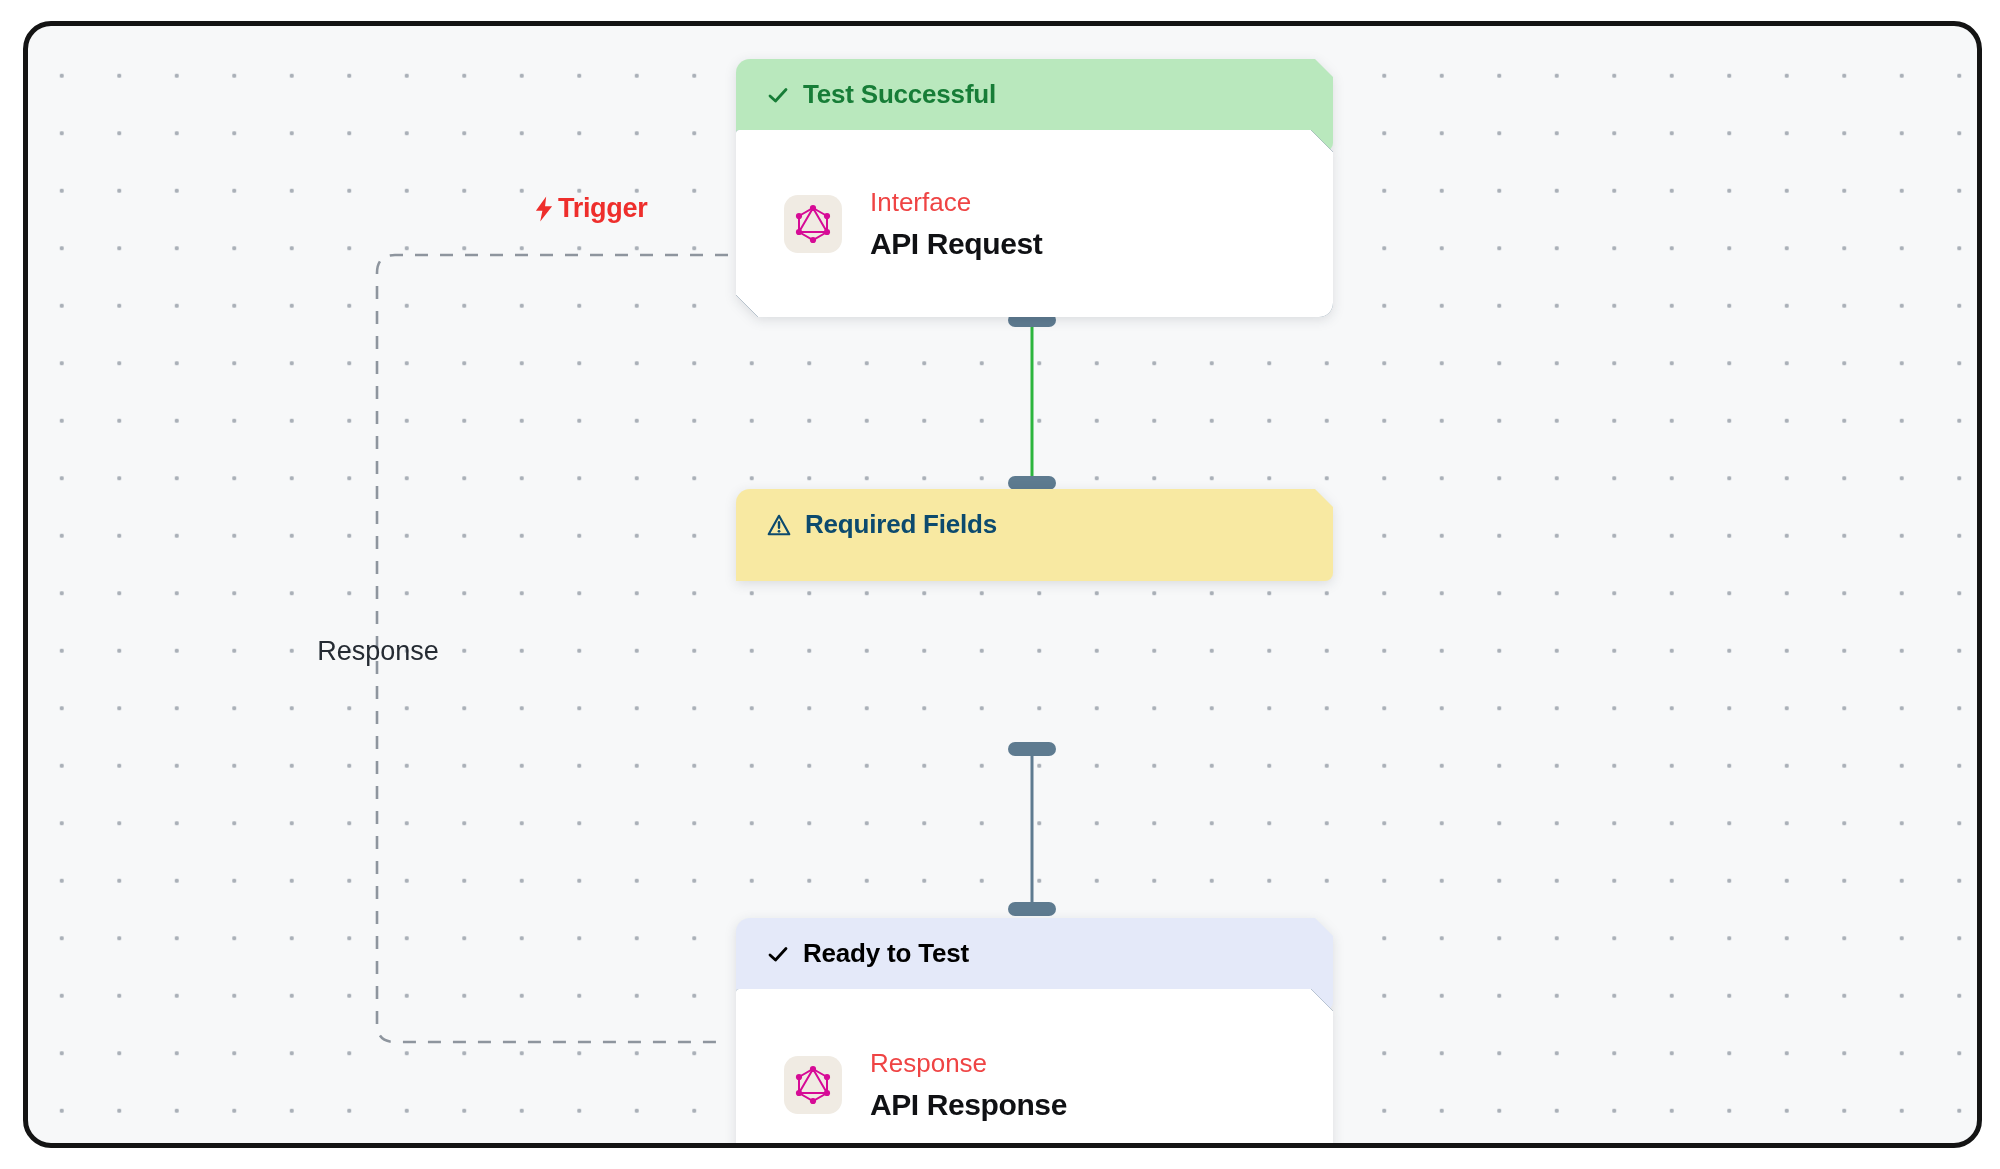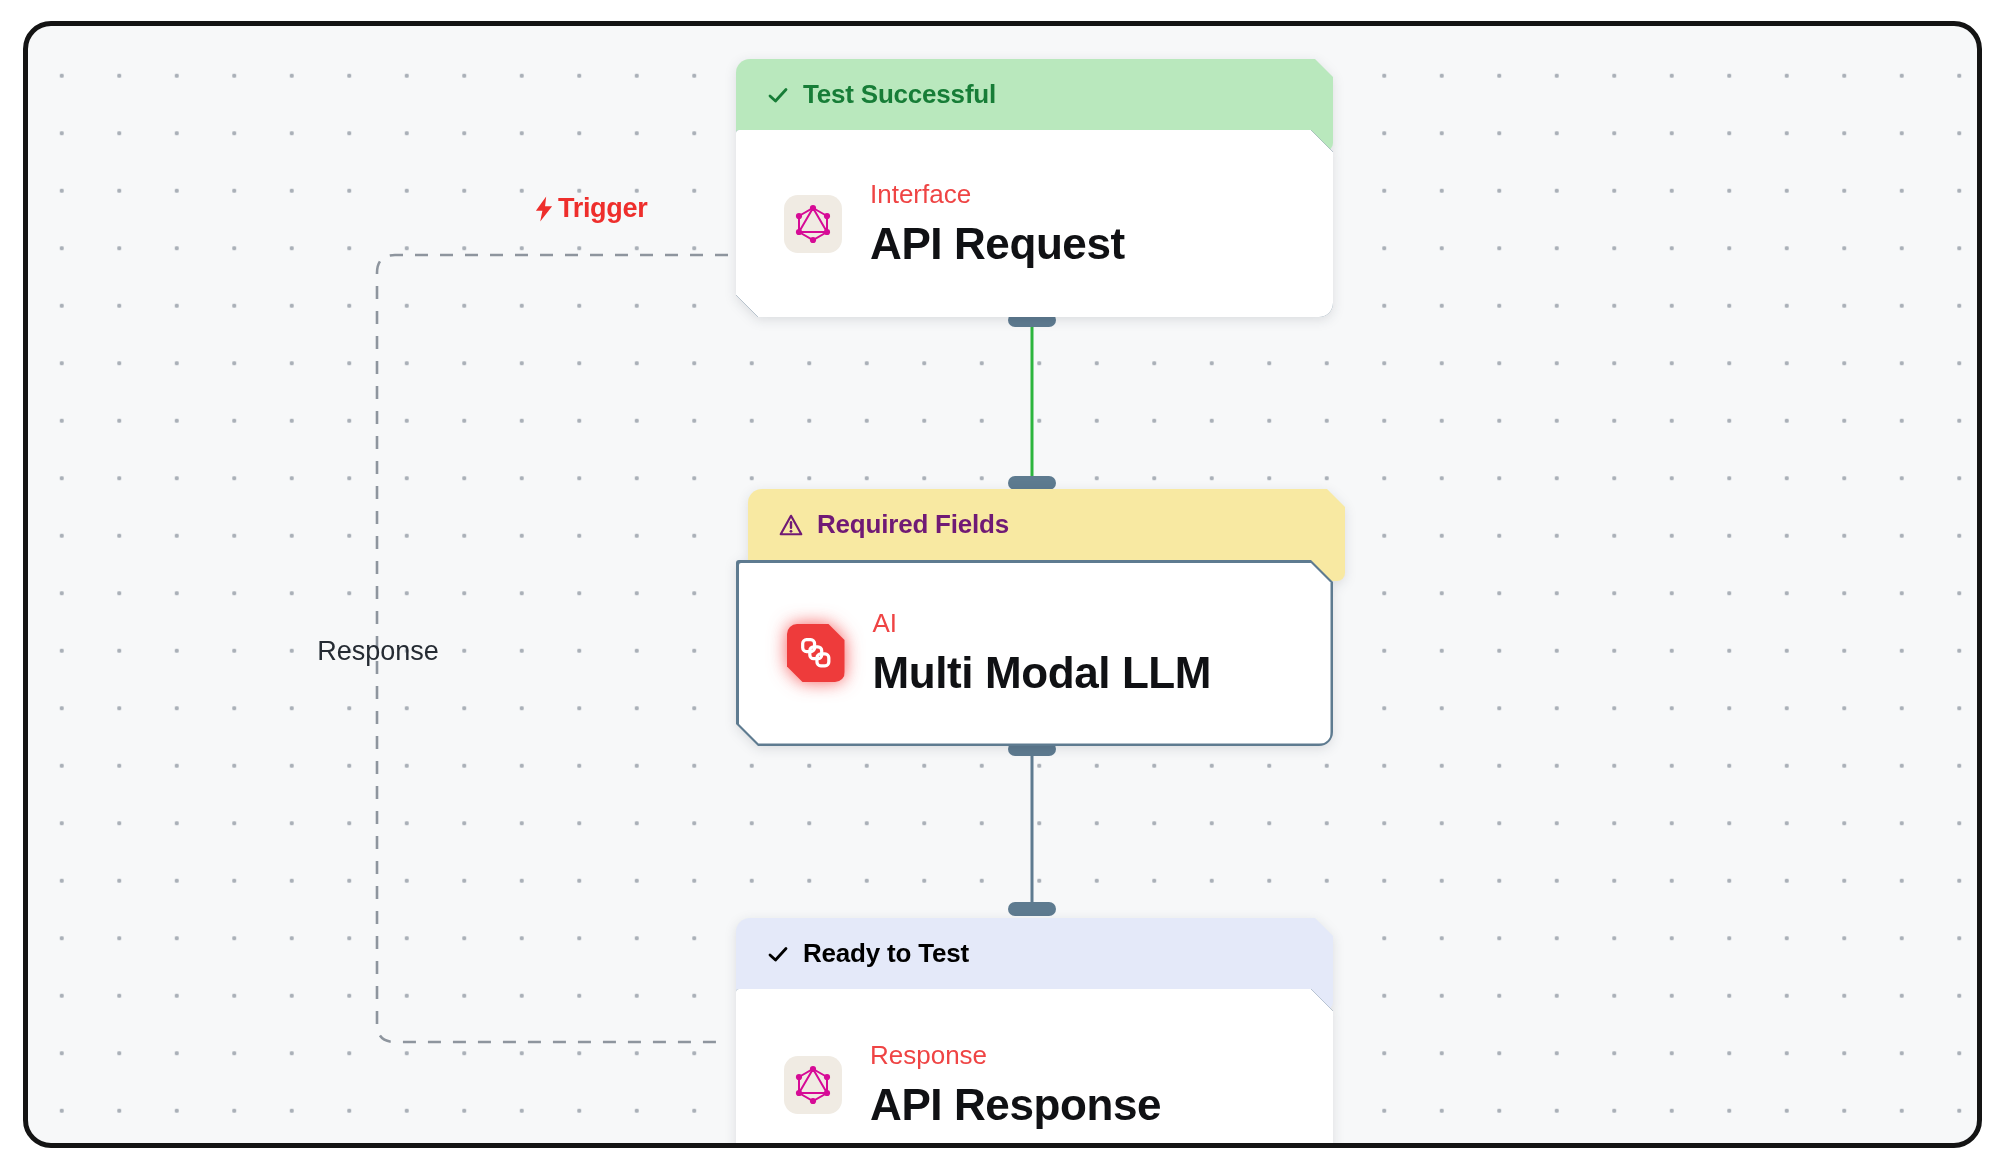--- a/index.html
+++ b/index.html
@@ -76,21 +76,21 @@
     background:#ee3b3b; border-radius:10px;
     clip-path:polygon(0 0, calc(100% - 16px) 0, 100% 16px, 100% 100%, 16px 100%, 0 calc(100% - 16px));
   }
   .red-glow {
     flex:0 0 auto; width:58px; height:58px; position:relative;
     filter:drop-shadow(0 0 9px rgba(244,63,63,0.85));
   }
   .red-glow .icon-tile { position:absolute; inset:0; }
   .node-texts { display:flex; flex-direction:column; gap:9px; }
   .node-category { font-size:26px; font-weight:500; color:#ef4444; }
-  .node-title { font-size:44px; font-weight:700; color:#101114; letter-spacing:-0.4px; }
+  .node-title { font-size:30px; font-weight:700; color:#101114; letter-spacing:-0.4px; }
 
   
   .banner-green  { background:#b9e8bd; color:#177d37; }
   .banner-yellow { background:#f8e9a2; color:#8b7315; }
   .banner-blue   { background:#e4e9f9; color:#3c66d9; }
 </style>
 </head>
 <body>
 
 <div class="frame">
@@ -142,46 +142,27 @@
           </div>
           <div class="node-texts">
             <div class="node-category">Interface</div>
             <div class="node-title">API Request</div>
           </div>
         </div>
       </div>
     </div>
 
     <div class="node" style="top:463px; height:257px">
-      <div class="banner banner-yellow" style="background: rgb(248, 233, 162); color: #701a75; margin-left: 12px;">
+      <div class="banner banner-yellow" style="background: rgb(248, 233, 162); color: #0c4a6e;">
         <svg width="26" height="24" viewBox="0 0 24 22">
           <path d="M12 2.5 L21.5 19.5 H2.5 Z" fill="none" stroke="currentColor" stroke-width="2" stroke-linejoin="round"></path>
           <line x1="12" y1="8.5" x2="12" y2="13.5" stroke="currentColor" stroke-width="2.2" stroke-linecap="round"></line>
           <circle cx="12" cy="16.8" r="1.3" fill="currentColor"></circle>
         </svg>
         <span>Required Fields</span>
-      </div>
-      <div class="card bordered" style="height:186px">
-        <div class="card-face">
-          <div class="red-glow">
-            <div class="icon-tile red">
-              <svg width="38" height="38" viewBox="0 0 40 40">
-                <g fill="none" stroke="#ffffff" stroke-width="3.4" stroke-linejoin="round">
-                  <rect x="6" y="6" width="12.5" height="12.5" rx="4"></rect>
-                  <rect x="13.5" y="13.5" width="12.5" height="12.5" rx="4"></rect>
-                  <rect x="21" y="21" width="12.5" height="12.5" rx="4"></rect>
-                </g>
-              </svg>
-            </div>
-          </div>
-          <div class="node-texts">
-            <div class="node-category">AI</div>
-            <div class="node-title">Multi Modal LLM</div>
-          </div>
-        </div>
       </div>
     </div>
 
     <div class="node" style="top:892px; height:262px">
       <div class="banner banner-blue" style="background: rgb(228, 233, 249); color: #000000;">
         <svg width="24" height="24" viewBox="0 0 24 24">
           <polyline points="4,13 9.5,18 20,6.5" fill="none" stroke="currentColor" stroke-width="2.8" stroke-linecap="round" stroke-linejoin="round"></polyline>
         </svg>
         <span>Ready to Test</span>
       </div>

